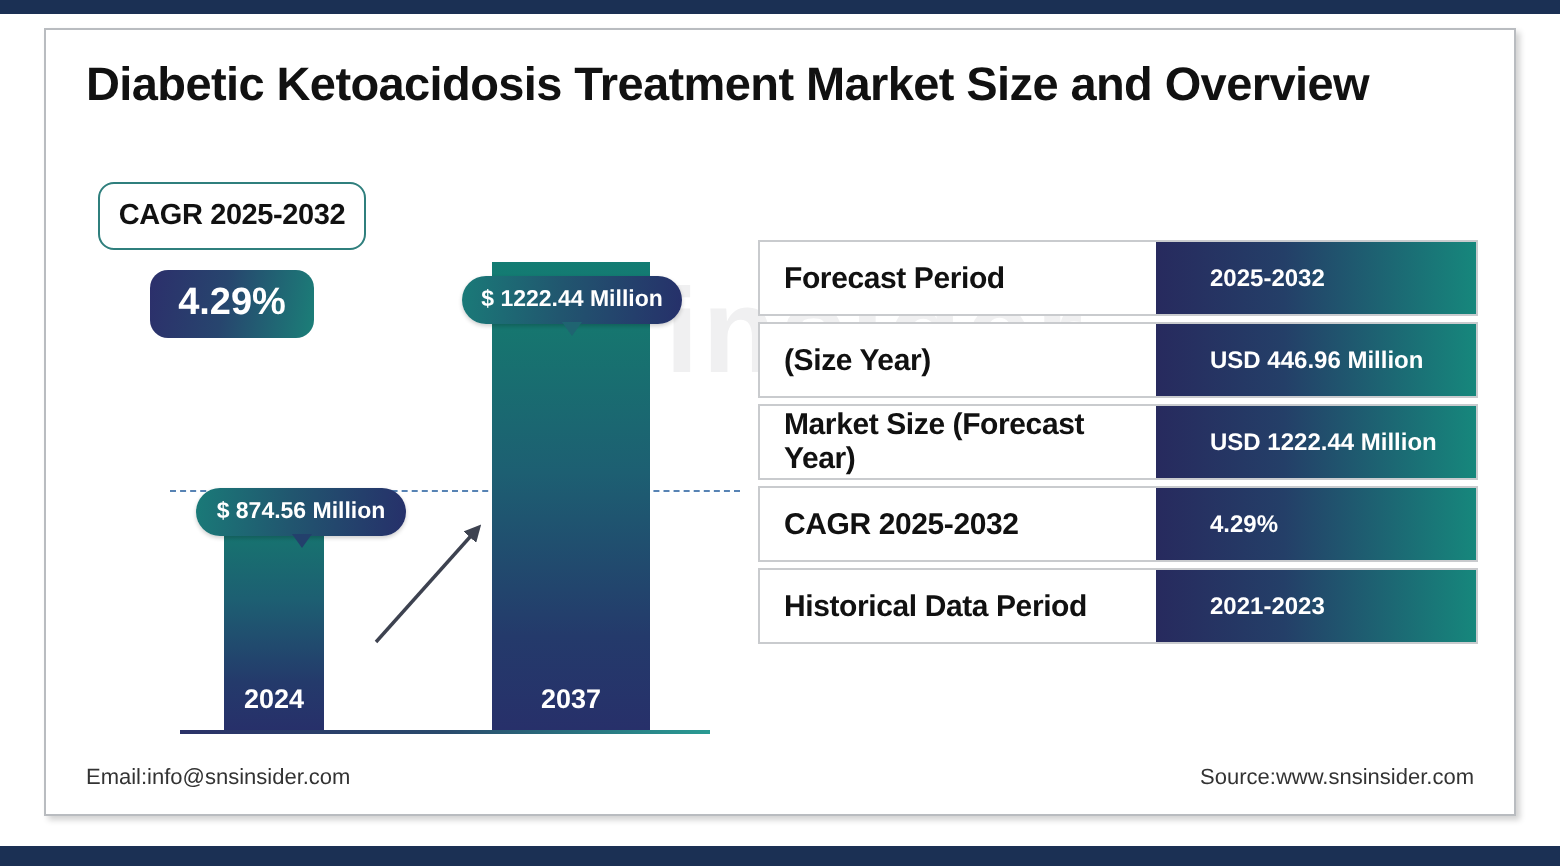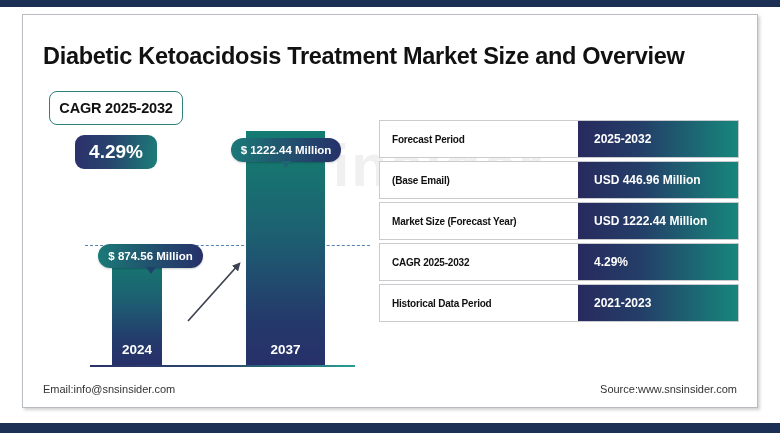--- a/index.html
+++ b/index.html
@@ -58,21 +58,21 @@
     line-height: 62px;
     text-align: center;
     user-select: none;
     pointer-events: none;
     z-index: 0;
   }
 
   .title {
     position: absolute;
     left: 20px;
-    top: 28px;
+    top: 14px;
     width: 700px;
     font-size: 23.5px;
     font-weight: bold;
     color: #111111;
     letter-spacing: -0.3px;
     white-space: nowrap;
     z-index: 3;
   }
 
   
@@ -217,30 +217,30 @@
     box-sizing: border-box;
     background: #ffffff;
   }
   .tcell-label {
     flex: 0 0 198px;
     display: flex;
     align-items: center;
     padding-left: 12px;
     box-sizing: border-box;
     background: #ffffff;
-    font-size: 10px;
+    font-size: 15px;
     font-weight: bold;
     color: #111111;
     letter-spacing: -0.2px;
   }
   .tcell-value {
     flex: 1 1 auto;
     display: flex;
     align-items: center;
-    padding-left: 16px;
+    padding-left: 27px;
     box-sizing: border-box;
     background: linear-gradient(90deg, #272a5e 0%, #243f68 40%, #16877c 100%);
     font-size: 12px;
     font-weight: bold;
     color: #ffffff;
     white-space: nowrap;
   }
 
   
   .footer-left, .footer-right {
@@ -308,21 +308,21 @@
     </div>
 
     <div class="table">
 
       <div class="trow">
         <div class="tcell-label">Forecast Period</div>
         <div class="tcell-value">2025-2032</div>
       </div>
 
       <div class="trow">
-        <div class="tcell-label">(Base Email)</div>
+        <div class="tcell-label">(Size Year)</div>
         <div class="tcell-value">USD  446.96 Million</div>
       </div>
 
       <div class="trow">
         <div class="tcell-label">Market Size (Forecast Year)</div>
         <div class="tcell-value">USD  1222.44 Million</div>
       </div>
 
       <div class="trow">
         <div class="tcell-label">CAGR 2025-2032</div>

